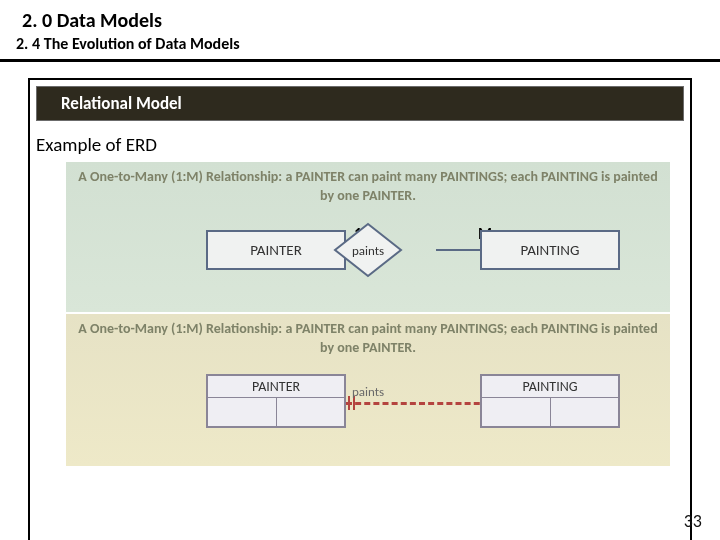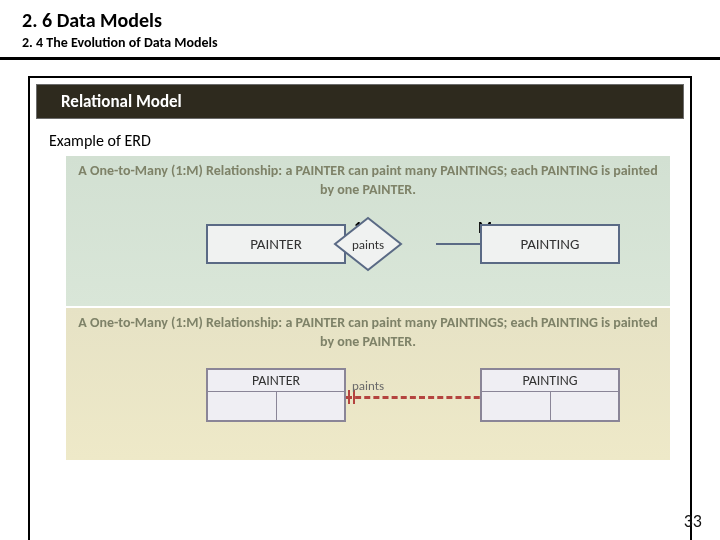--- a/index.html
+++ b/index.html
@@ -1,22 +1,22 @@
 <!DOCTYPE html>
 <html><head>
 <meta charset="utf-8">
 <style>
   * { box-sizing: border-box; margin: 0; padding: 0; }
   body { width: 720px; height: 540px; background: #fff; font-family: Calibri, Arial, sans-serif; position: relative; overflow: hidden; }
   .page-title { font-size: 20px; font-weight: bold; padding: 8px 22px 2px; }
-  .page-subtitle { font-size: 14px; font-weight: bold; padding: 0 22px 6px; }
+  .page-subtitle { font-size: 16px; font-weight: bold; padding: 0 16px 6px; }
   .title-rule { border: none; border-top: 3px solid #000; margin: 0; }
   .frame { margin: 16px 28px 0; border: 2px solid #000; background: #fff; position: relative; }
   .section-band { background: #2e2a1e; color: #fff; border: 1px solid #6b6b6b; margin: 6px 6px 0; padding: 6px 24px; font-size: 17px; font-weight: bold; }
-  .example-label { font-size: 16px; padding: 12px 19px 6px; }
+  .example-label { font-size: 19px; padding: 12px 6px 6px; }
   .diagram-area { position: relative; height: 392px; margin-left: 16px; }
   .panel { position: absolute; left: 20px; right: 20px; padding: 6px 10px 0; }
   .panel-top { top: 0; height: 150px; background: linear-gradient(#d2e0d2, #d9e6d8); }
   .panel-bot { top: 152px; height: 152px; background: linear-gradient(#e6e2c5, #eee9c8); }
   .panel-desc { color: #7e8268; font-size: 14px; font-weight: 600; text-align: center; line-height: 1.35; margin-bottom: 6px; }
   .chen-row { position: relative; height: 80px; }
   .entity-box { position: absolute; top: 18px; width: 140px; height: 40px; border: 2px solid #5a6a85; background: #f0f2f1; display: flex; align-items: center; justify-content: center; font-size: 15px; color: #333; }
   .entity-left { left: 130px; }
   .entity-right { right: 40px; }
   .diamond { position: absolute; top: 10px; left: 50%; transform: translateX(-50%); width: 70px; height: 56px; }
@@ -44,21 +44,21 @@
   .burst { position: absolute; z-index: 5; width: 110px; height: 70px; display: flex; align-items: center; justify-content: center; font-size: 14px; font-weight: bold; text-align: center; line-height: 1.1; }
   .burst svg { position: absolute; inset: 0; width: 100%; height: 100%; }
   .burst span { position: relative; z-index: 2; padding: 0 8px; }
   .burst-chen { left: 25px; top: 38px; }
   .burst-crow { left: 25px; top: 188px; }
   .pagenum { position: absolute; right: 18px; bottom: 8px; font-size: 18px; color: #111; text-align: right; }
 </style>
 </head>
 <body>
 
-<div class="page-title">2. 6 Data Models</div>
+<div class="page-title">2. 0 Data Models</div>
 <div class="page-subtitle">2. 4 The Evolution of Data Models</div>
 <hr class="title-rule">
 
 <div class="frame">
   <div class="section-band">Relational Model</div>
   <div class="example-label">Example of  ERD</div>
 
   <div class="diagram-area">
 
     <div class="panel panel-top">

